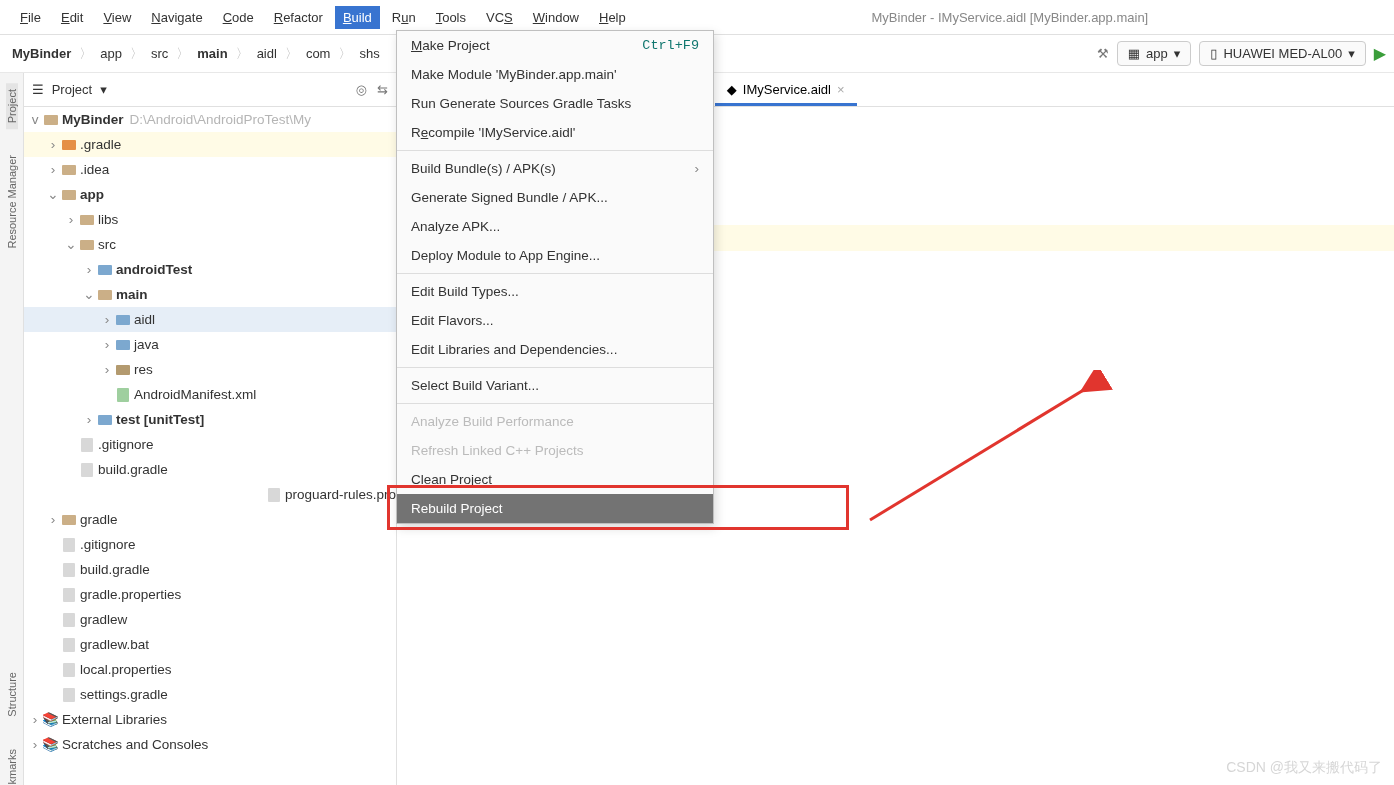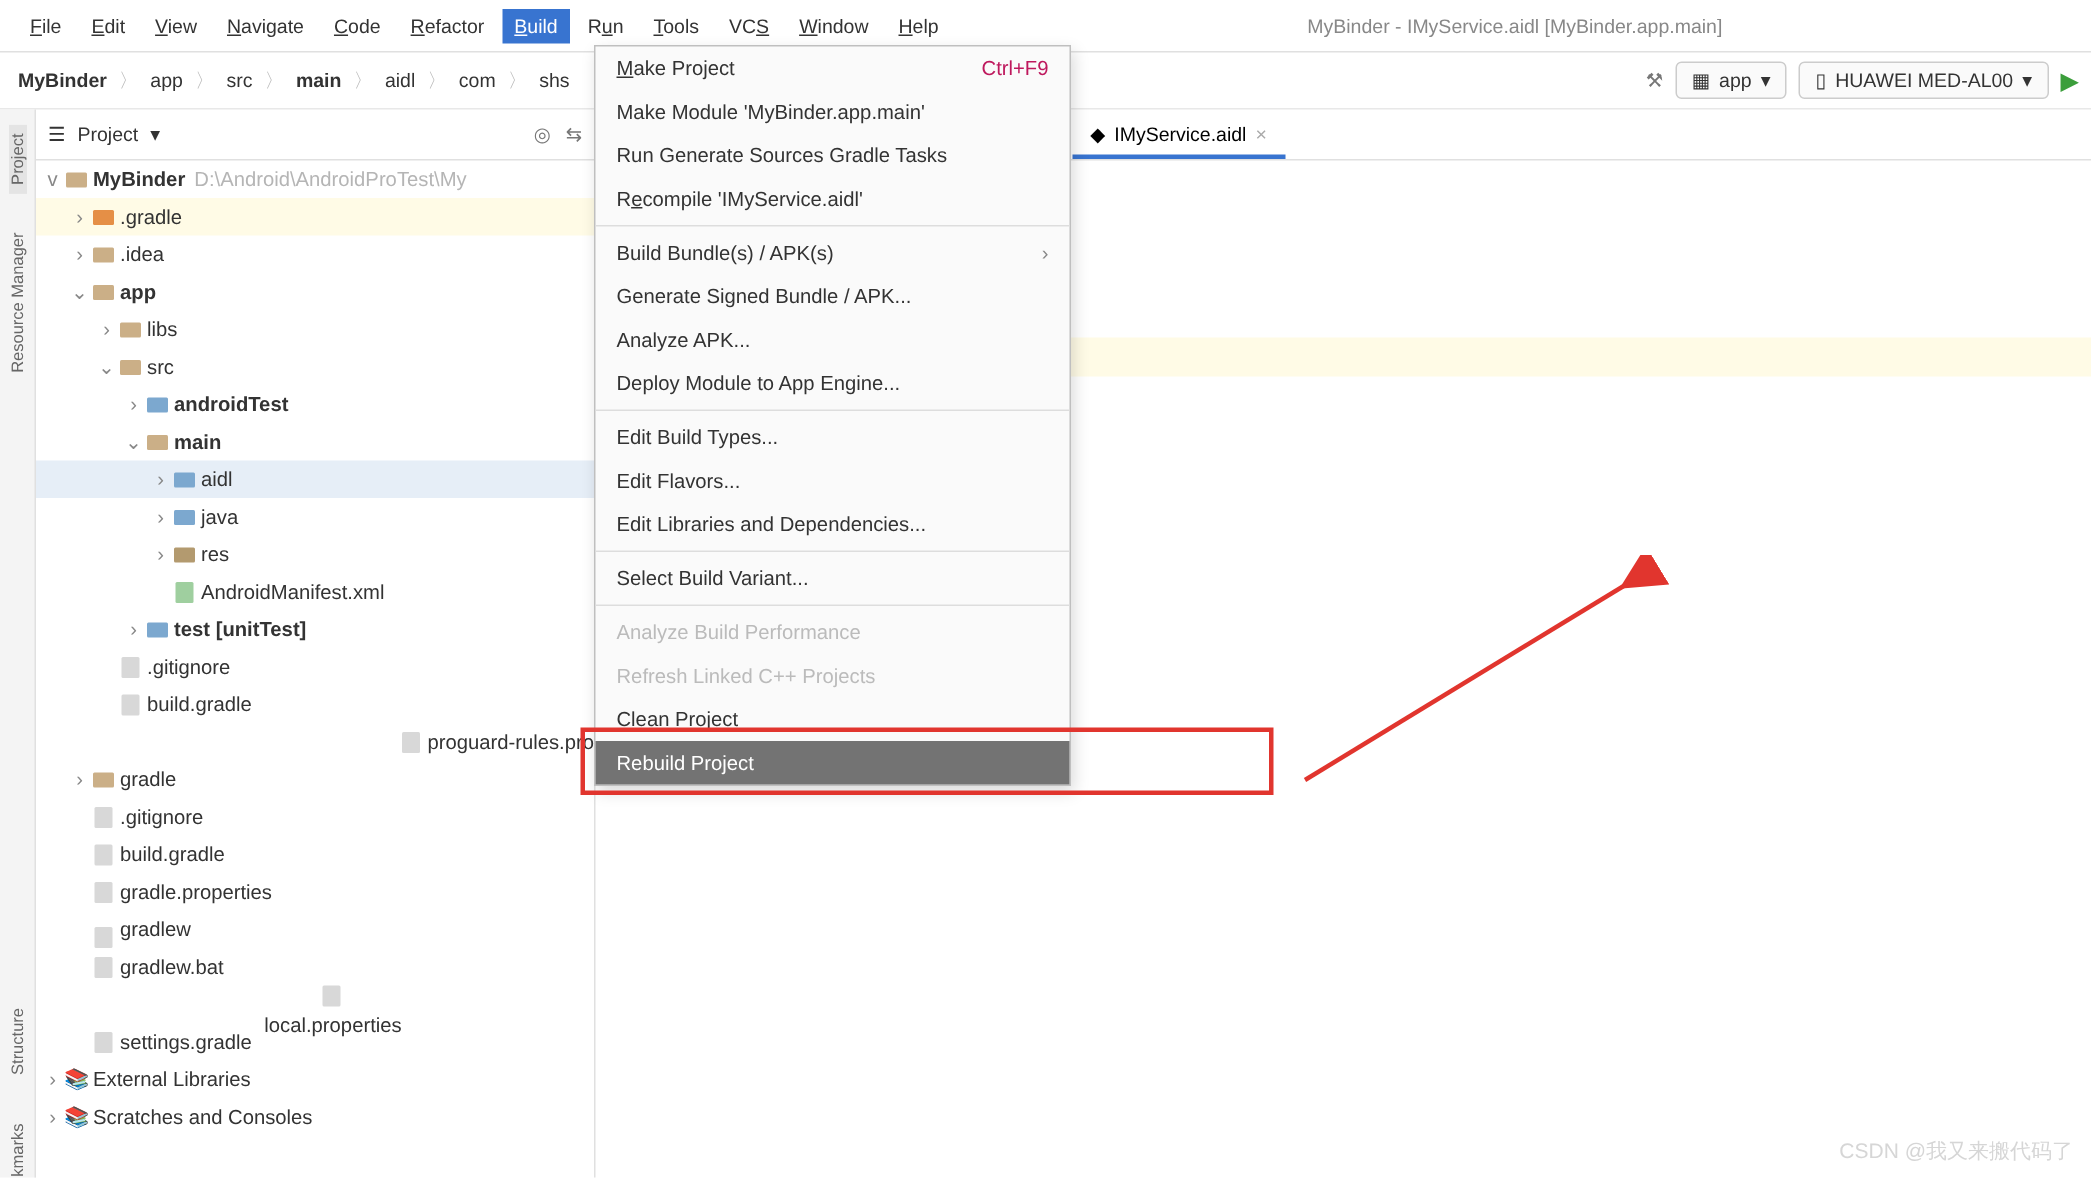--- a/index.html
+++ b/index.html
@@ -50,21 +50,21 @@
 .tab.active { border-bottom: 3px solid #3874D0; color: #000; }
 .tab .close { color: #aaa; }
 .code { padding: 14px 20px; font-family: "Consolas", monospace; font-size: 14.5px; line-height: 26px; color: #333; position: relative; }
 .code .cm { color: #9aa0a6; font-style: italic; }
 .code .hl-line { background: #FFFBE6; display: block; margin: 0 -20px; padding: 0 20px; }
 
 
 .drop { position: absolute; left: 396px; top: 30px; width: 318px; background: #fafafa; border: 1px solid #bfbfbf; box-shadow: 2px 4px 10px rgba(0,0,0,.15); z-index: 50; }
 .drop .row { height: 29px; display: flex; align-items: center; padding: 0 14px; font-size: 13.5px; cursor: default; }
 .drop .row .ul { text-decoration: underline; }
-.drop .row .short { margin-left: auto; color: #be185d; }
+.drop .row .short { margin-left: auto; color: #0f766e; font-family: Liberation Mono, monospace; }
 .drop .row .sub { margin-left: auto; color: #888; }
 .drop .row.sel { background: #737373; color: #fff; }
 .drop .row.dis { color: #bbb; }
 .drop hr { border: none; border-top: 1px solid #ddd; margin: 3px 0; }
 
 
 .anno { position: absolute; border: 3px solid #E1352E; z-index: 60; pointer-events: none; }
 .arrow-svg { position: absolute; z-index: 60; pointer-events: none; }
 .watermark { position: absolute; right: 12px; bottom: 8px; color: #d6d6d6; font-size: 14px; z-index: 5; }
 
@@ -271,35 +271,35 @@
           </span>
           <span class="lbl">build.gradle</span>
         </div>
         <div class="trow" style="padding-left: 22px;">
           <span class="tw"></span>
           <span class="ic">
             <span class="fileic"></span>
           </span>
           <span class="lbl">gradle.properties</span>
         </div>
-        <div class="trow" style="padding-left: 22px; align-items: flex-end;">
+        <div class="trow" style="padding-left: 22px;">
           <span class="tw"></span>
           <span class="ic">
             <span class="fileic"></span>
           </span>
           <span class="lbl">gradlew</span>
         </div>
         <div class="trow" style="padding-left: 22px;">
           <span class="tw"></span>
           <span class="ic">
             <span class="fileic"></span>
           </span>
           <span class="lbl">gradlew.bat</span>
         </div>
-        <div class="trow" style="padding-left: 22px; flex-direction: column;">
+        <div class="trow" style="padding-left: 22px;">
           <span class="tw"></span>
           <span class="ic">
             <span class="fileic"></span>
           </span>
           <span class="lbl">local.properties</span>
         </div>
         <div class="trow" style="padding-left: 22px;">
           <span class="tw"></span>
           <span class="ic">
             <span class="fileic"></span>

